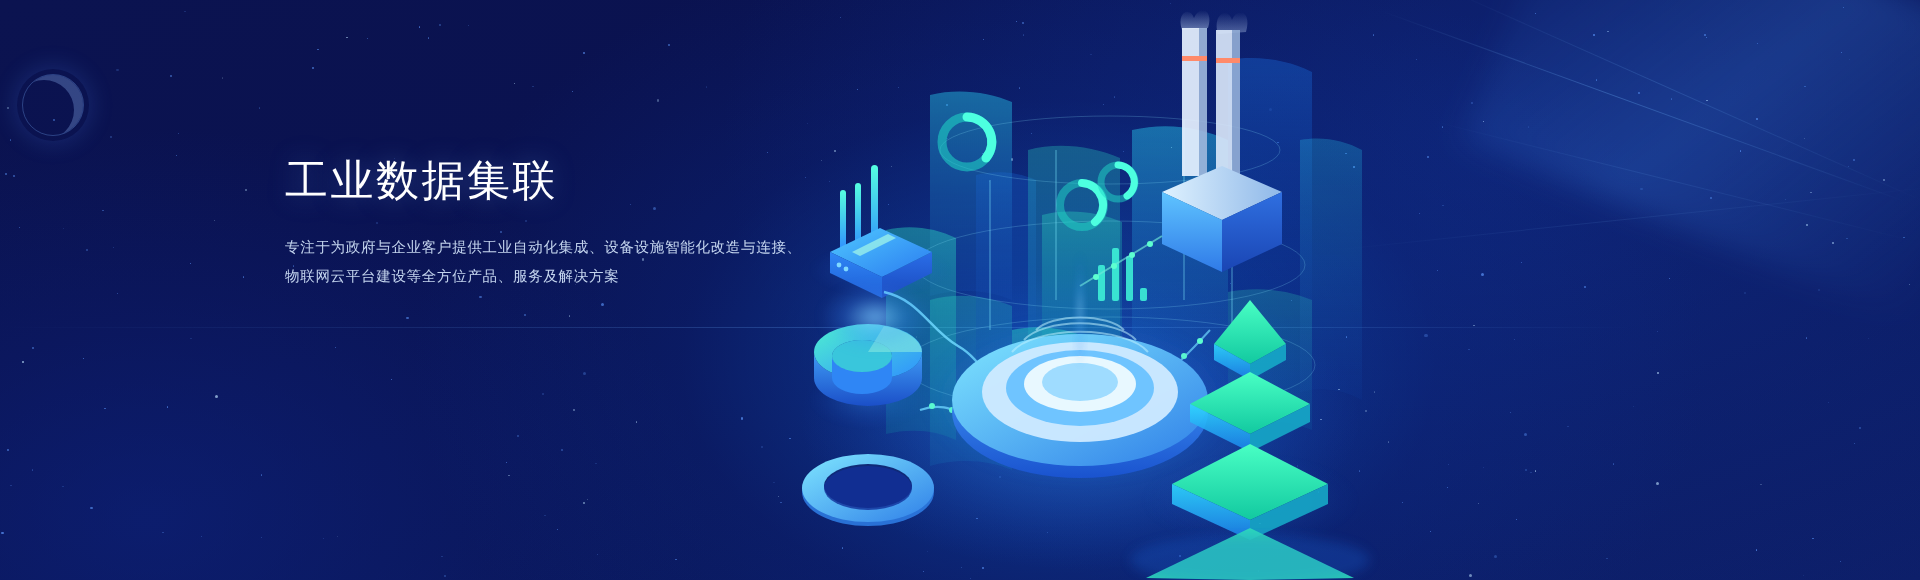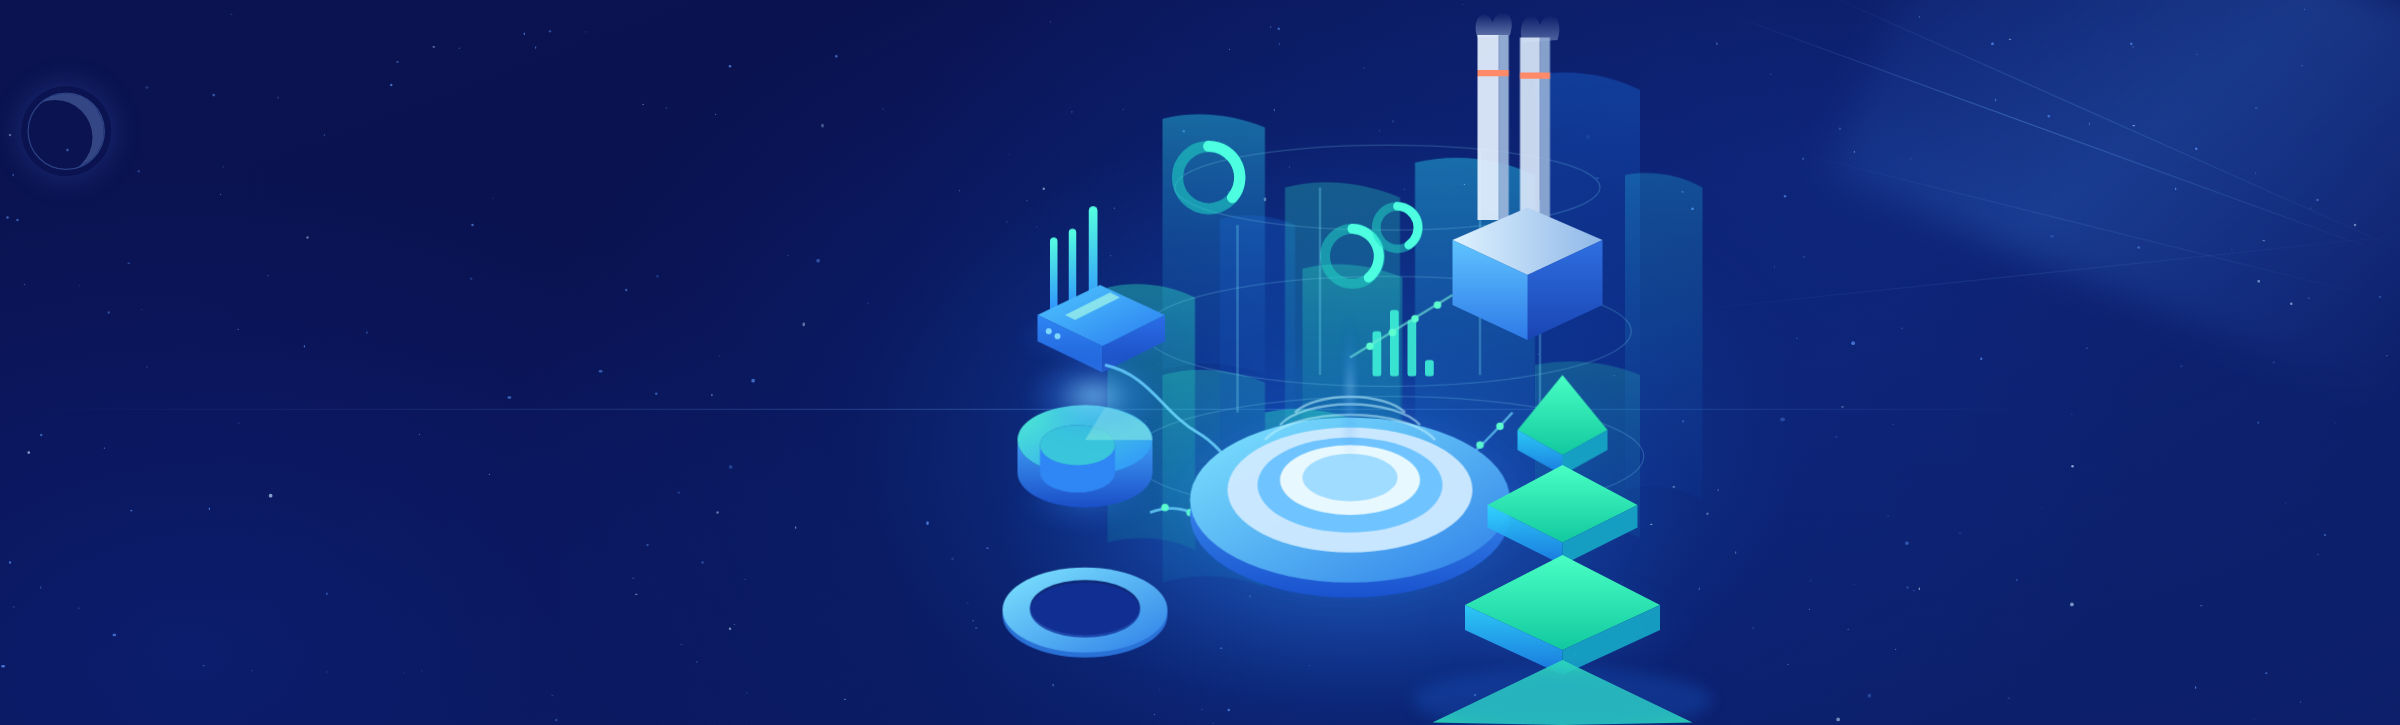--- a/index.html
+++ b/index.html
@@ -614,15 +614,20 @@
 
       <g>
         <ellipse cx="470" cy="560" rx="120" ry="26" fill="#1a6ae0" opacity="0.25" filter="url(#blur6)"></ellipse>
       </g>
     </svg>
   </div>
 
   <div class="title-glow"></div>
 
   <div class="copy">
+    <div class="headline">工业数据集联</div>
+    <div class="subcopy">
+      <div>专注于为政府与企业客户提供工业自动化集成、设备设施智能化改造与连接、</div>
+      <div>物联网云平台建设等全方位产品、服务及解决方案</div>
+    </div>
   </div>
 
 </div>
 
 </body></html>

